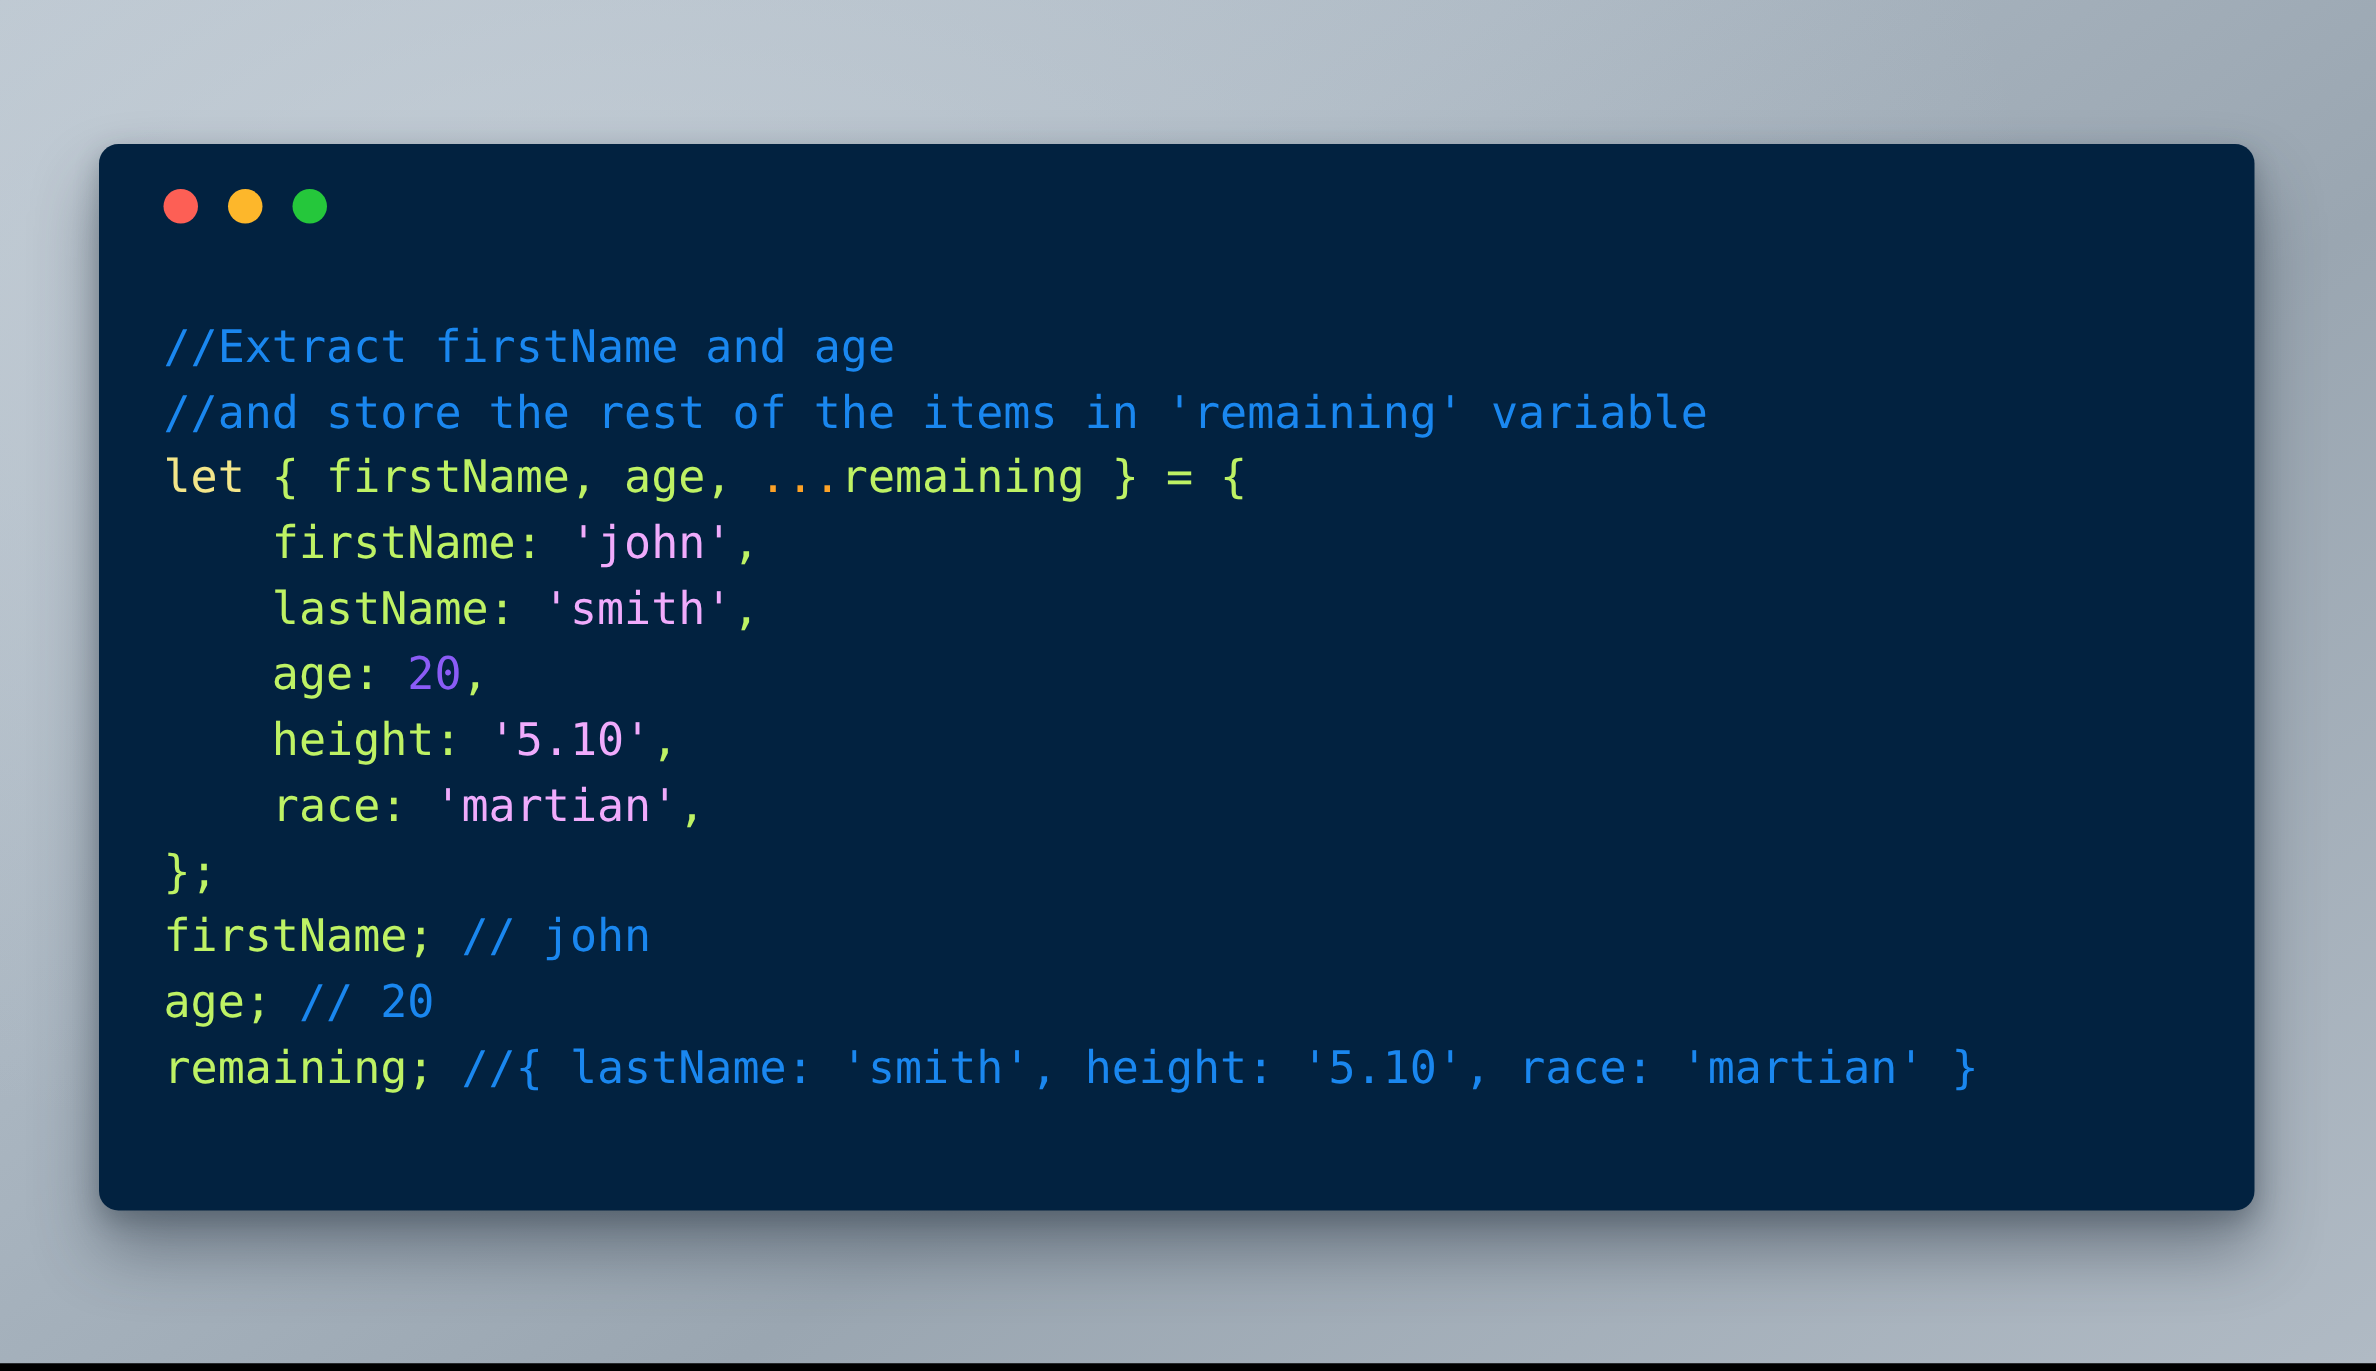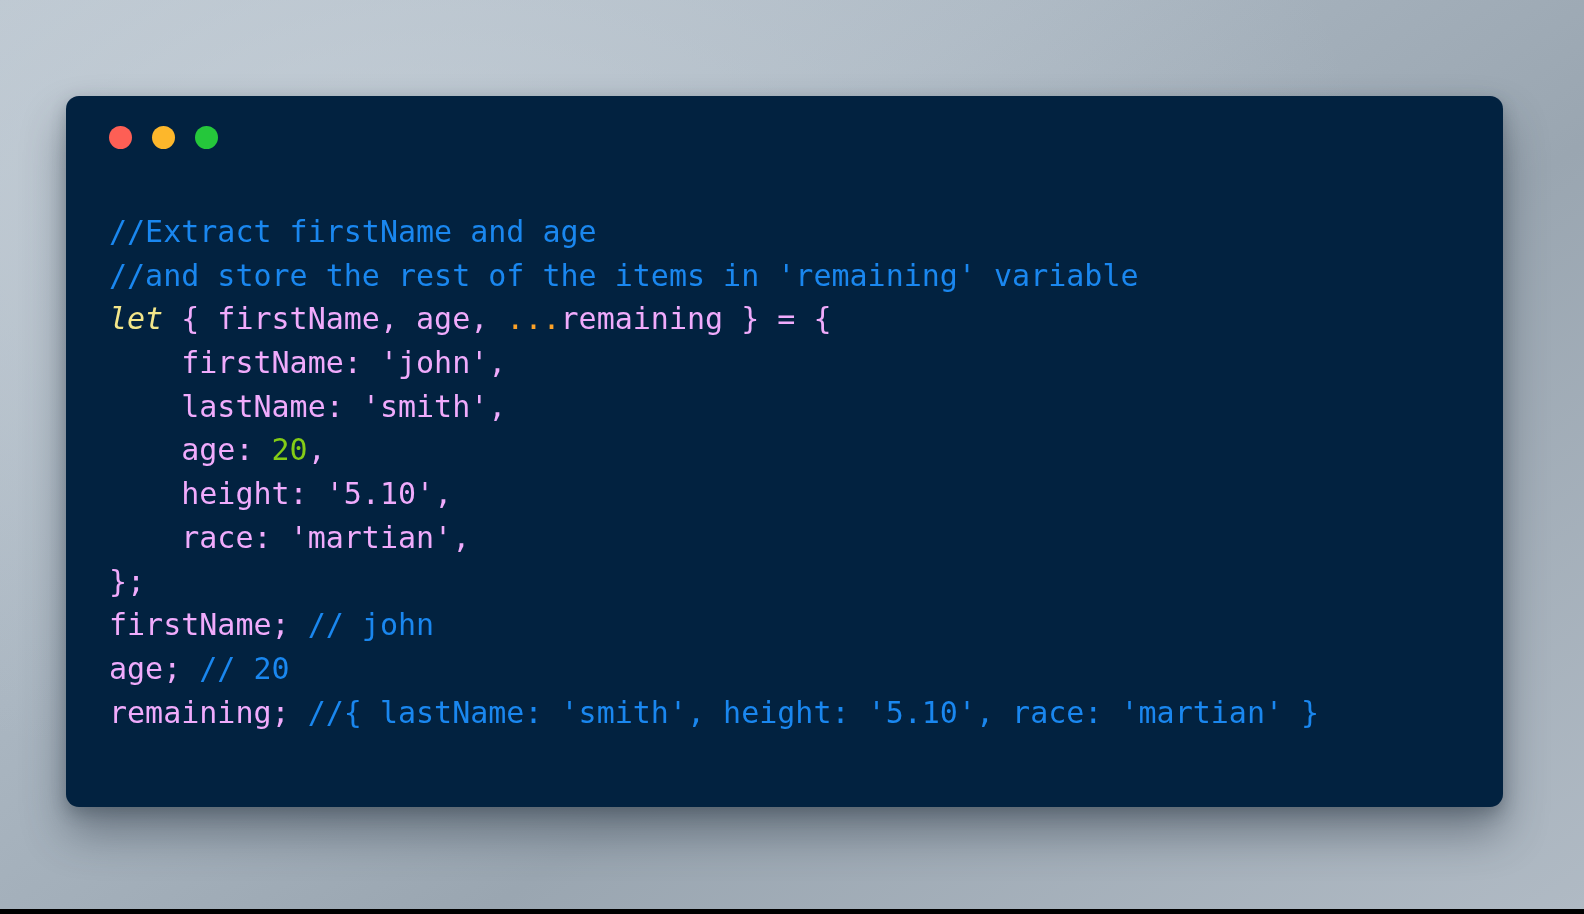--- a/index.html
+++ b/index.html
@@ -76,25 +76,25 @@
     letter-spacing: 0px;
     white-space: pre;
     color: #f2f4f6;
   }
   .code-line {
     white-space: pre;
     height: 43.7px;
   }
 
   .tok-comment { color: #1a87ef; }
-  .tok-kw      { color: #f3e68a; font-style: italic; }
+  .tok-kw      { color: #f3e68a; }
   .tok-spread  { color: #fda227; }
   .tok-str     { color: #f0abfc; }
-  .tok-num     { color: #84cc16; }
-  .tok-plain   { color: #f0abfc; }
+  .tok-num     { color: #8b5cf6; }
+  .tok-plain   { color: #bef264; }
 </style>
 </head>
 <body>
 
 <div id="stage">
 
   <div id="code-card">
 
     <div id="traffic-lights">
       <span class="dot dot-close"></span>

